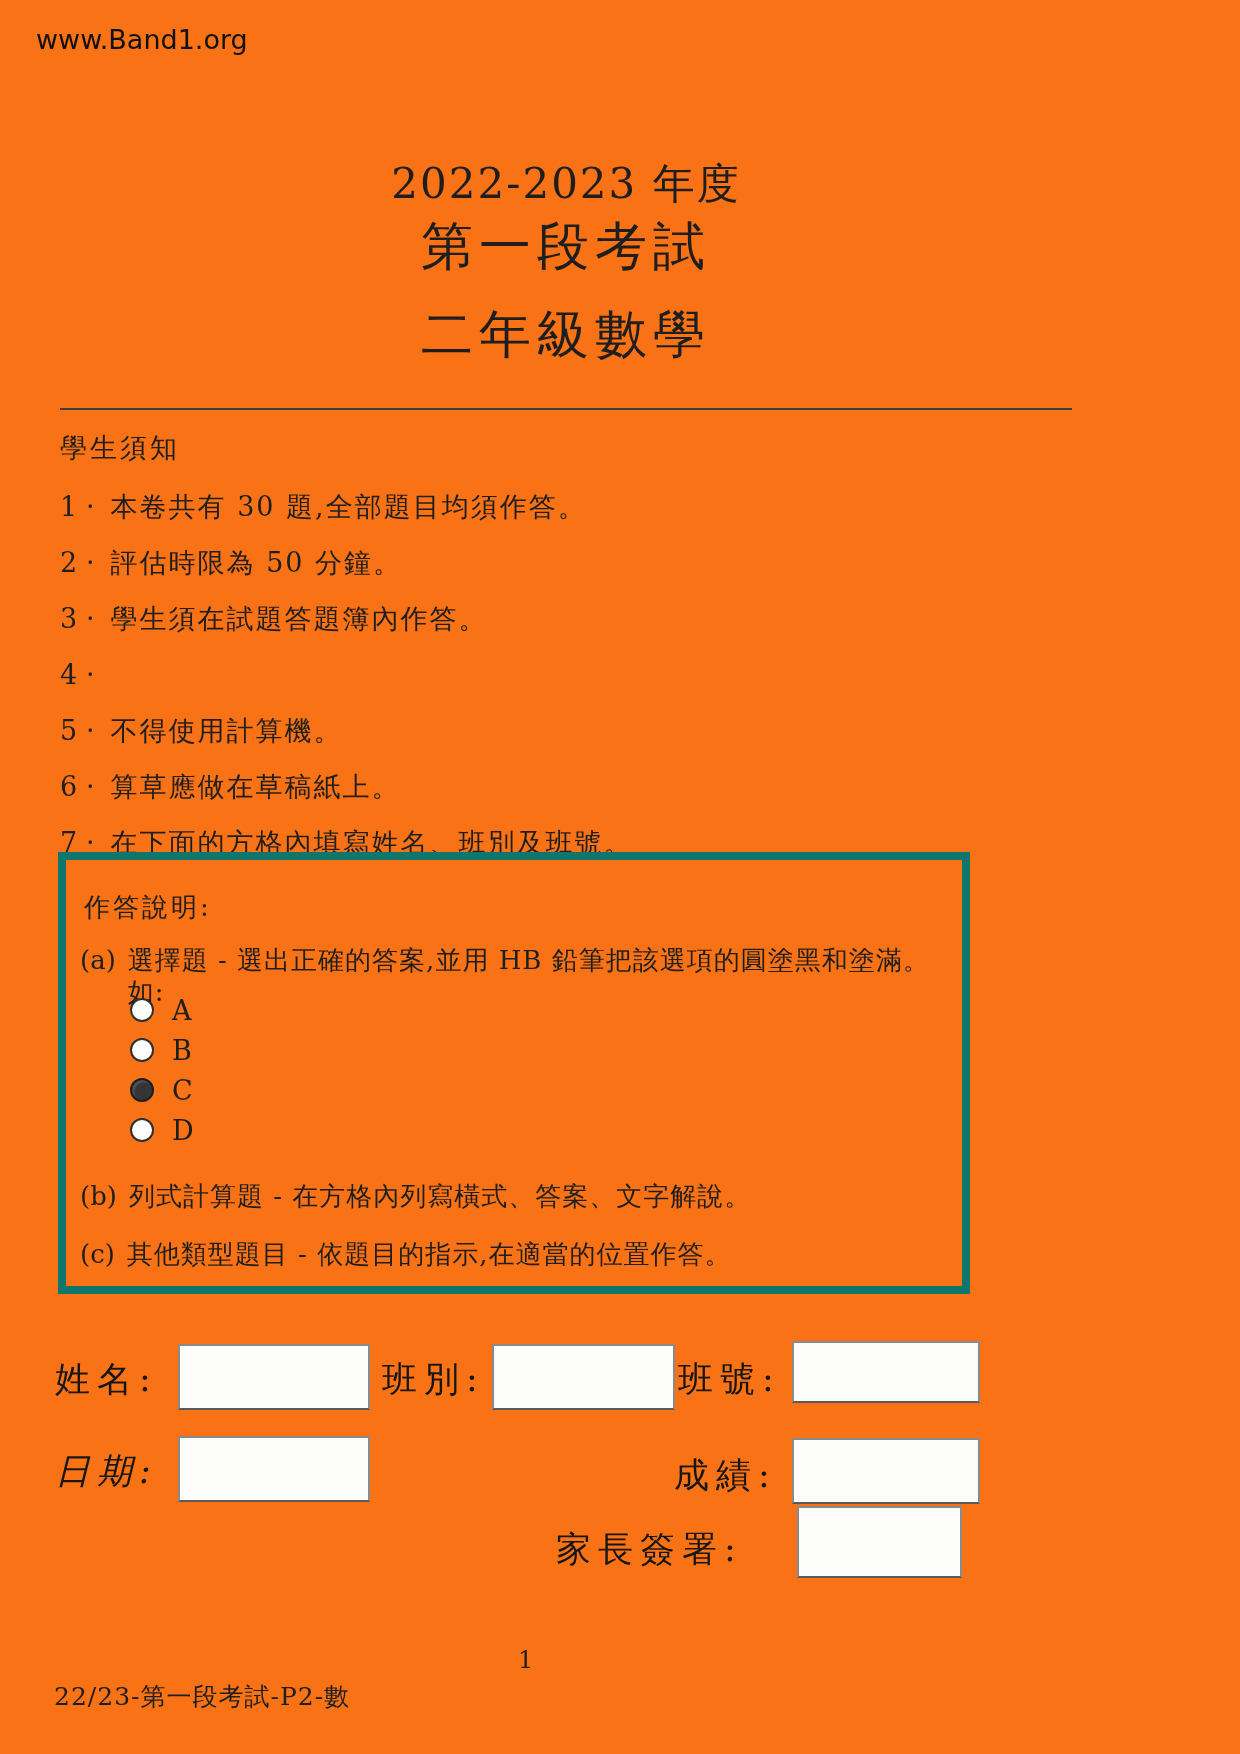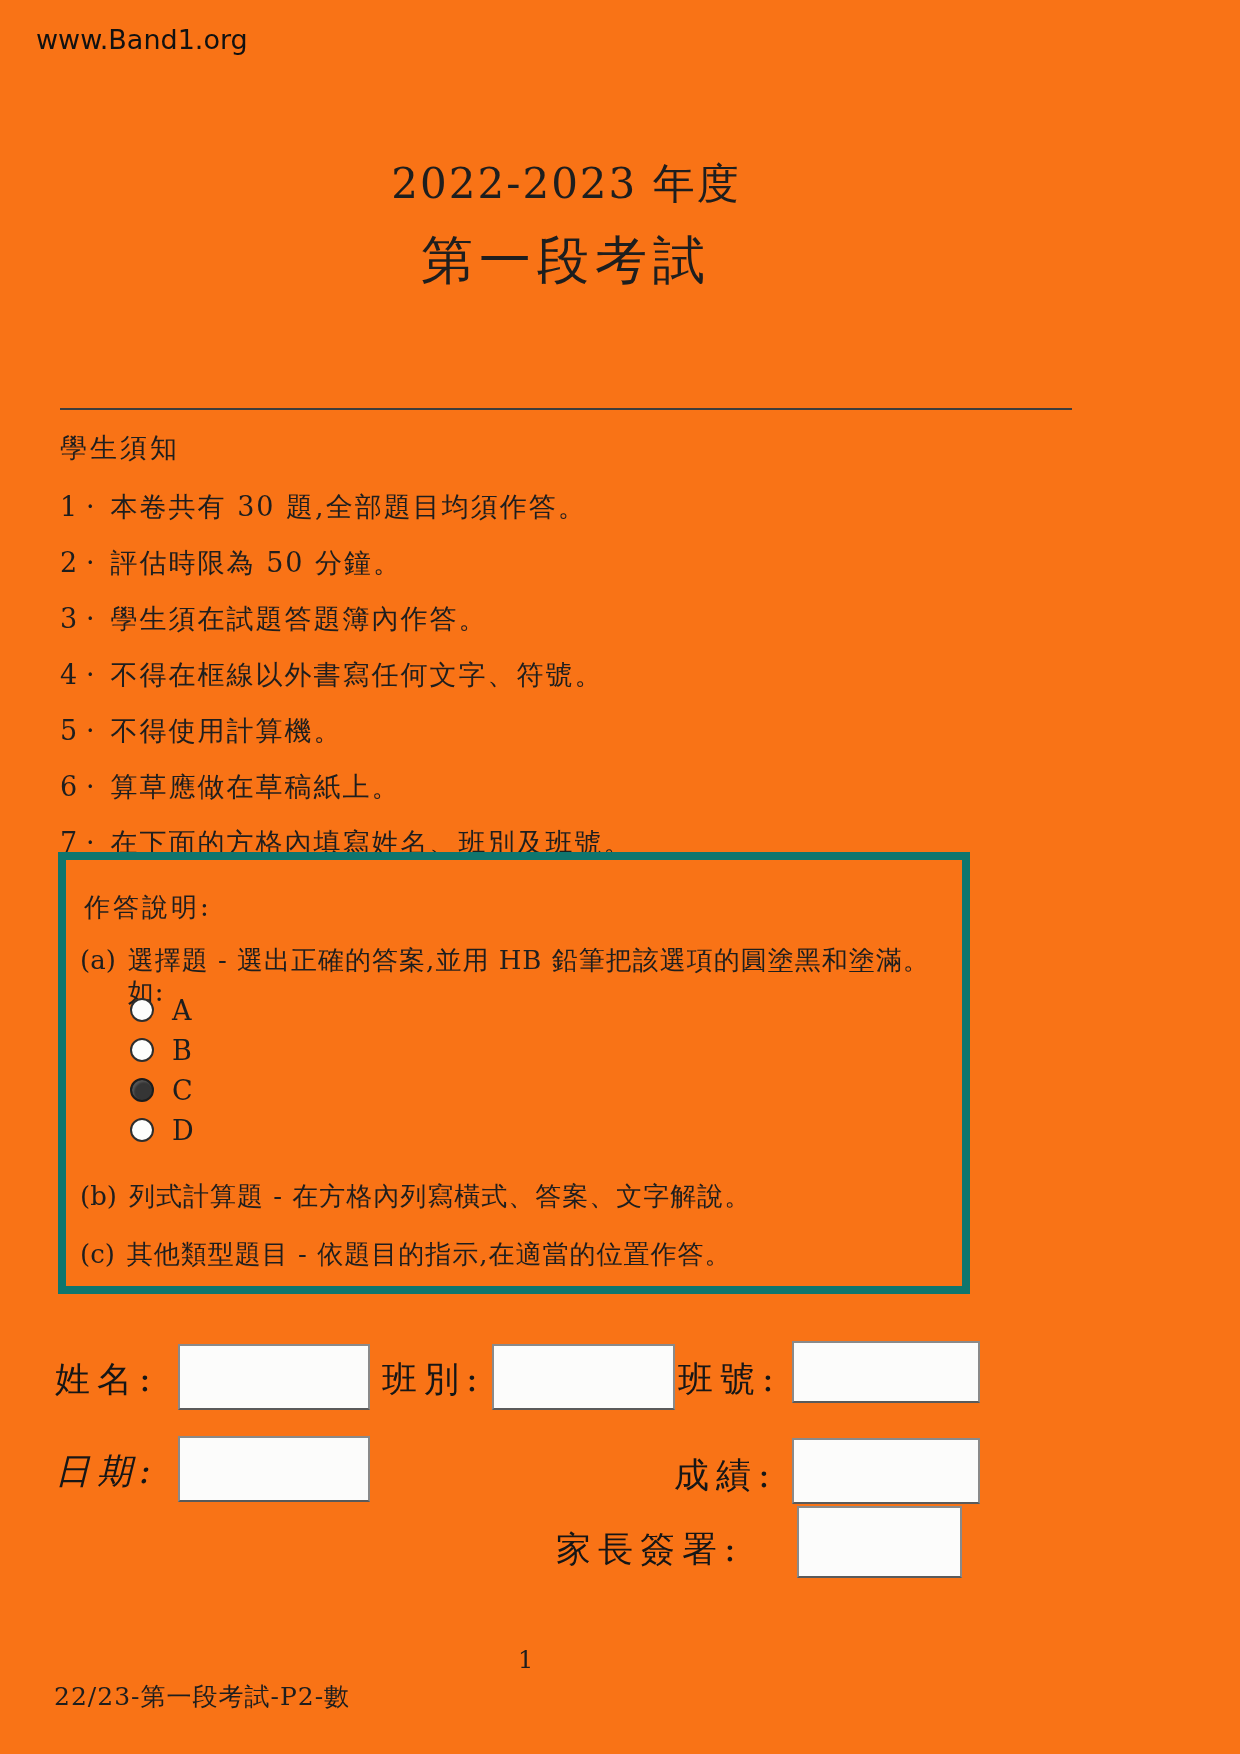--- a/index.html
+++ b/index.html
@@ -6,21 +6,21 @@
   .page{
     position:relative;width:1240px;height:1754px;background:#f97316;
     color:#1e1e1e;overflow:hidden;
     font-family:"DejaVu Serif","Liberation Serif",serif;
   }
   .watermark{
     position:absolute;left:36px;top:24px;font-size:27px;color:#111;
     font-family:"DejaVu Sans","Liberation Sans",sans-serif;
   }
   .title-block{position:absolute;left:60px;top:156px;width:1012px;text-align:center;}
-  .title-line-1{font-size:42px;letter-spacing:2px;margin-bottom:14px;}
+  .title-line-1{font-size:42px;letter-spacing:2px;}
   .title-line{font-size:52px;letter-spacing:6px;margin-bottom:18px;}
   .rule{position:absolute;left:60px;top:408px;width:1012px;height:2px;background:#3d3d3d;}
   .notices{position:absolute;left:60px;top:430px;font-size:27px;}
   .notices-heading{margin-bottom:26px;letter-spacing:3px;}
   .notice-item{display:flex;align-items:baseline;margin-bottom:26px;line-height:30px;}
   .notice-num{min-width:18px;}
   .notice-dot{margin:0 16px 0 8px;}
   .notice-text{letter-spacing:2px;}
   .instr-box{position:absolute;left:58px;top:852px;width:896px;height:426px;border:8px solid #0f766e;background:transparent;}
   .box-heading{position:absolute;left:18px;top:30px;font-size:26px;letter-spacing:3px;}
@@ -43,20 +43,21 @@
 </head>
 <body>
 
 <div class="page">
 
   <div class="watermark">www.Band1.org</div>
 
   <div class="title-block">
     <div class="title-line-1">2022-2023 年度</div>
     <div class="title-line">第一段考試</div>
+    <div class="title-line">二年級數學</div>
   </div>
 
   <div class="rule"></div>
 
   <div class="notices">
     <div class="notices-heading">學生須知</div>
 
     <div class="notice-item">
       <span class="notice-num">1</span>
       <span class="notice-dot">·</span>
@@ -68,21 +69,20 @@
       <span class="notice-text">評估時限為 50 分鐘。</span>
     </div>
     <div class="notice-item">
       <span class="notice-num">3</span>
       <span class="notice-dot">·</span>
       <span class="notice-text">學生須在試題答題簿內作答。</span>
     </div>
     <div class="notice-item">
       <span class="notice-num">4</span>
       <span class="notice-dot">·</span>
-      <span class="notice-text">不得在框線以外書寫任何文字、符號。</span>
     </div>
     <div class="notice-item">
       <span class="notice-num">5</span>
       <span class="notice-dot">·</span>
       <span class="notice-text">不得使用計算機。</span>
     </div>
     <div class="notice-item">
       <span class="notice-num">6</span>
       <span class="notice-dot">·</span>
       <span class="notice-text">算草應做在草稿紙上。</span>

